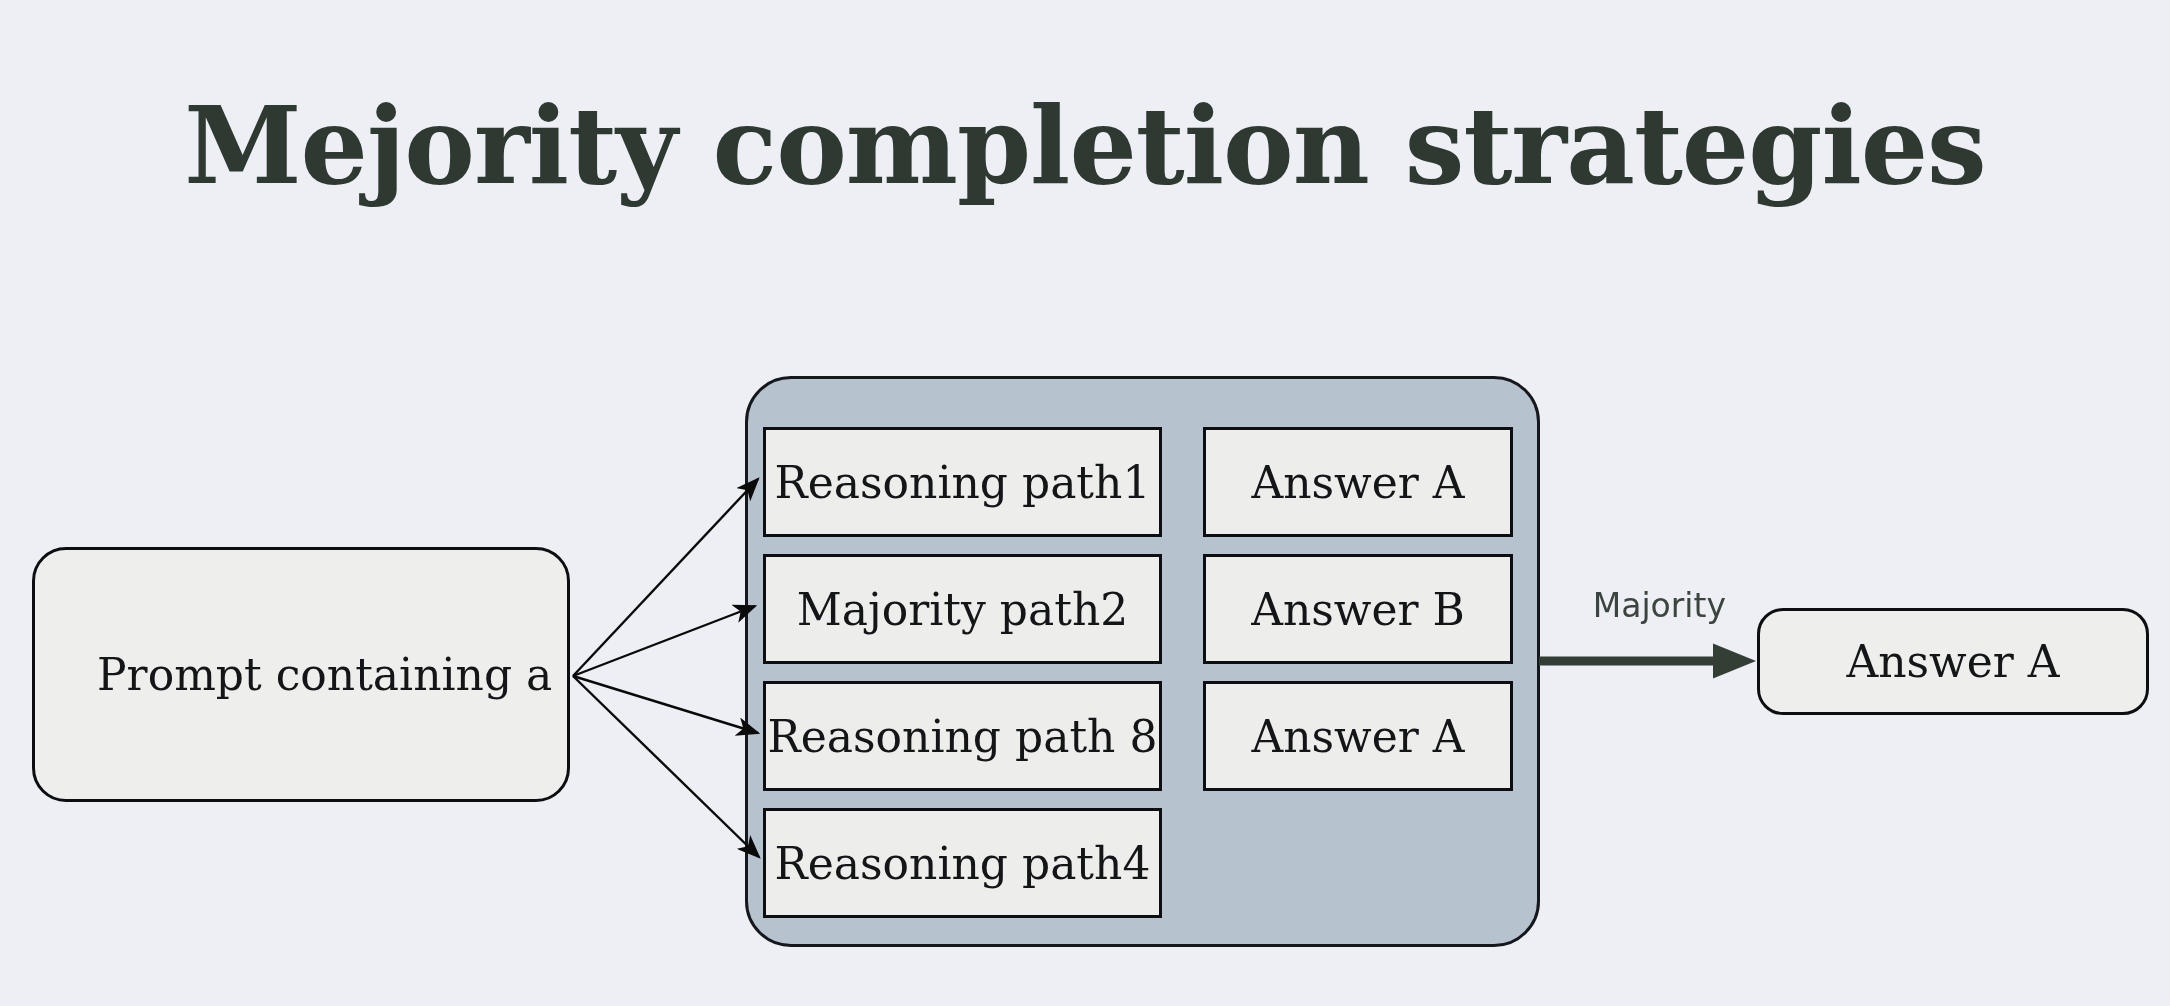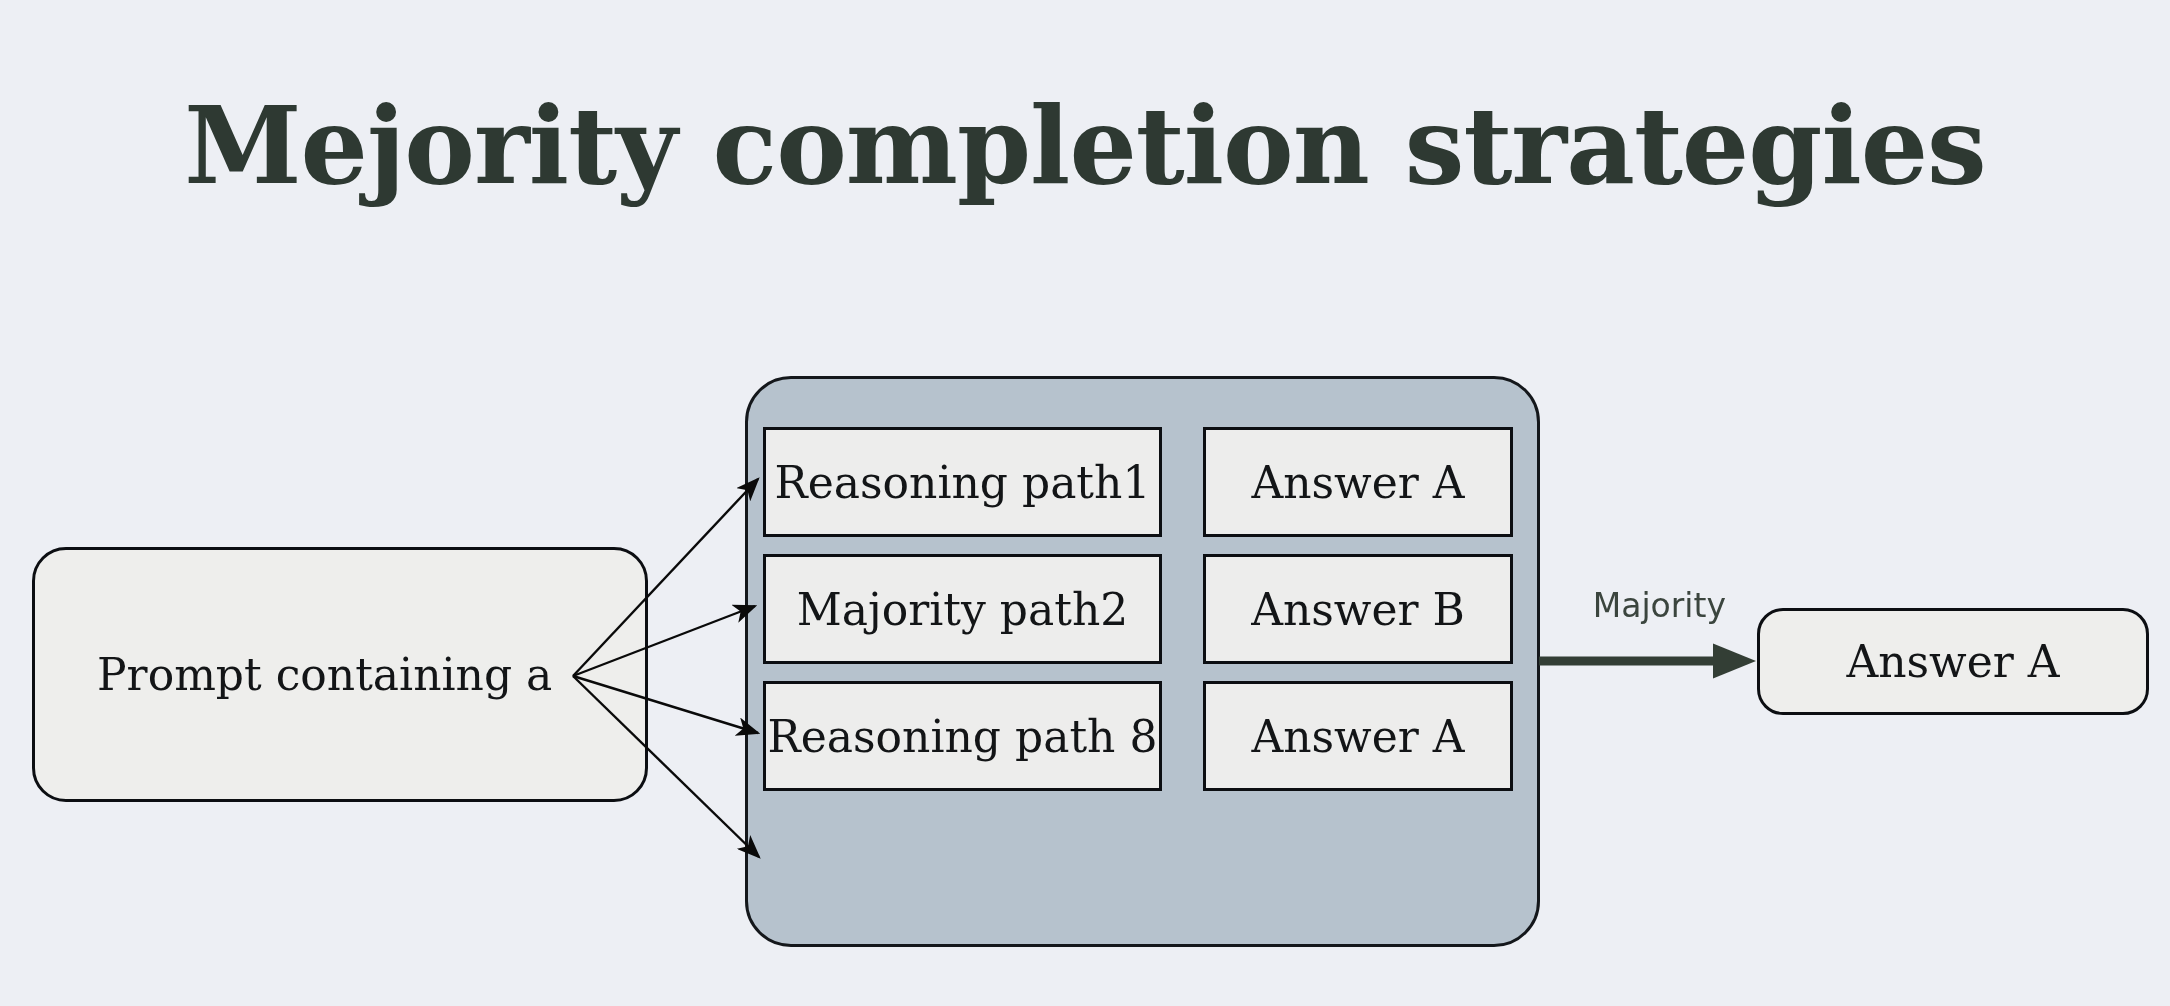--- a/index.html
+++ b/index.html
@@ -32,21 +32,21 @@
   }
   .node{
     position:absolute;box-sizing:border-box;
     background:var(--node_fill);
     border:3px solid var(--node_border);
     display:flex;align-items:center;justify-content:center;
     font-size:44px;color:var(--text);
     z-index:2;
   }
   .node-prompt{
-    left:32px;top:547px;width:616px;height:255px;border-radius:34px;
+    left:32px;top:547px;width:538px;height:255px;border-radius:34px;
     flex-direction:column;align-items:flex-start;
     padding-left:62px;line-height:56px;
   }
   .node-prompt span{display:block;white-space:nowrap;}
   .node-result{
     left:1757px;top:608px;width:392px;height:107px;border-radius:26px;
   }
   .pool{
     position:absolute;left:745px;top:376px;width:795px;height:571px;
     box-sizing:border-box;background:var(--pool_fill);
@@ -87,20 +87,21 @@
     <span>Prompt containing a</span>
   </div>
 
   <div class="pool">
     <div class="cell">Reasoning path1</div>
     <div class="cell">Answer A</div>
     <div class="cell">Majority path2</div>
     <div class="cell">Answer B</div>
     <div class="cell">Reasoning path 8</div>
     <div class="cell">Answer A</div>
+    <div class="cell">Reasoning path4</div>
   </div>
 
   <div class="node node-result">
     <span>Answer A</span>
   </div>
 
   <div class="majority-label">Majority</div>
 
   <svg class="overlay" width="2170" height="1006" viewBox="0 0 2170 1006">
     <defs>

